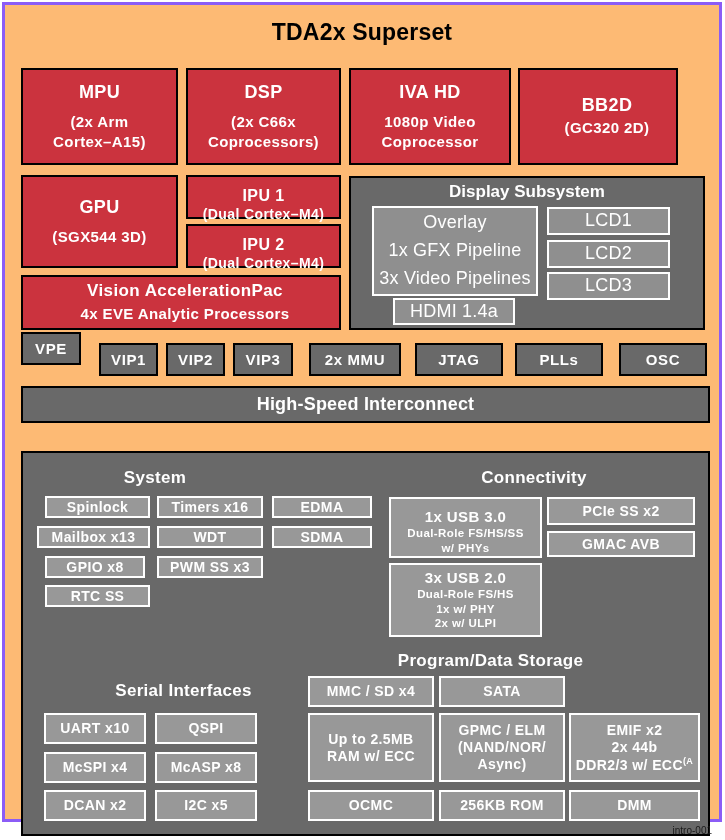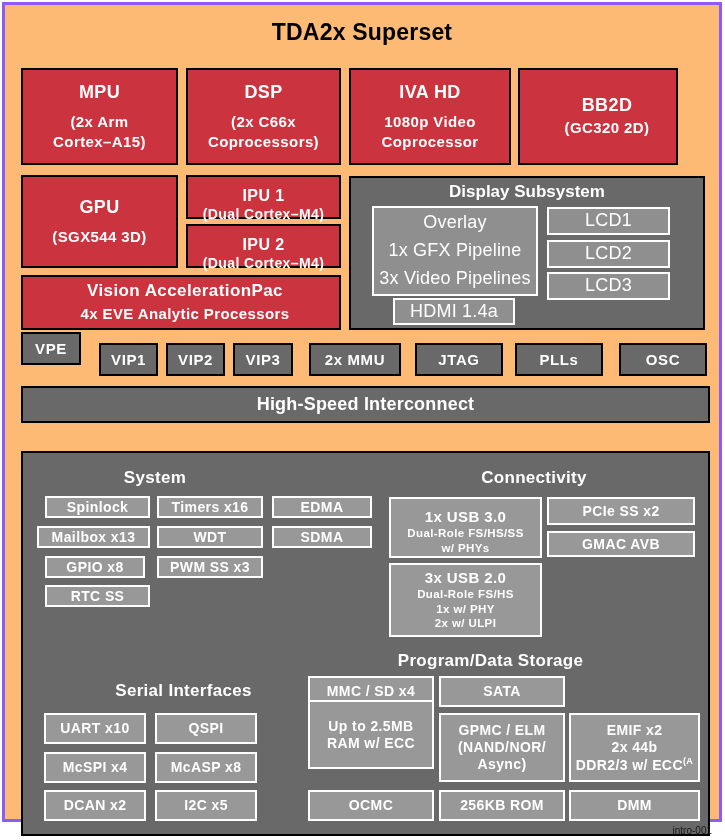--- a/index.html
+++ b/index.html
@@ -162,21 +162,21 @@
     <div class="chip usb-chip" style="left:366px;top:110px;width:153px;height:74px;">
       <span class="big">3x USB 2.0</span>
       <span class="small">Dual-Role FS/HS</span>
       <span class="small">1x w/ PHY</span>
       <span class="small">2x w/ ULPI</span>
     </div>
 
     <div class="section-title" style="left:270px;top:198px;width:395px;">Program/Data Storage</div>
     <div class="chip" style="left:285px;top:223px;width:126px;height:31px;">MMC / SD x4</div>
     <div class="chip" style="left:416px;top:223px;width:126px;height:31px;">SATA</div>
-    <div class="chip" style="left:285px;top:247px;width:126px;height:69px;">Up to 2.5MB
+    <div class="chip" style="left:285px;top:260px;width:126px;height:69px;">Up to 2.5MB
 RAM w/ ECC</div>
     <div class="chip" style="left:416px;top:260px;width:126px;height:69px;">GPMC / ELM
 (NAND/NOR/
 Async)</div>
     <div class="chip" style="left:546px;top:260px;width:131px;height:69px;">
       <span class="emif-line">EMIF x2</span>
       <span class="emif-line">2x 44b</span>
       <span class="emif-line"><span>DDR2/3 w/ ECC</span><span class="emif-sup">(A</span></span>
     </div>
     <div class="chip" style="left:285px;top:337px;width:126px;height:31px;">OCMC</div>

